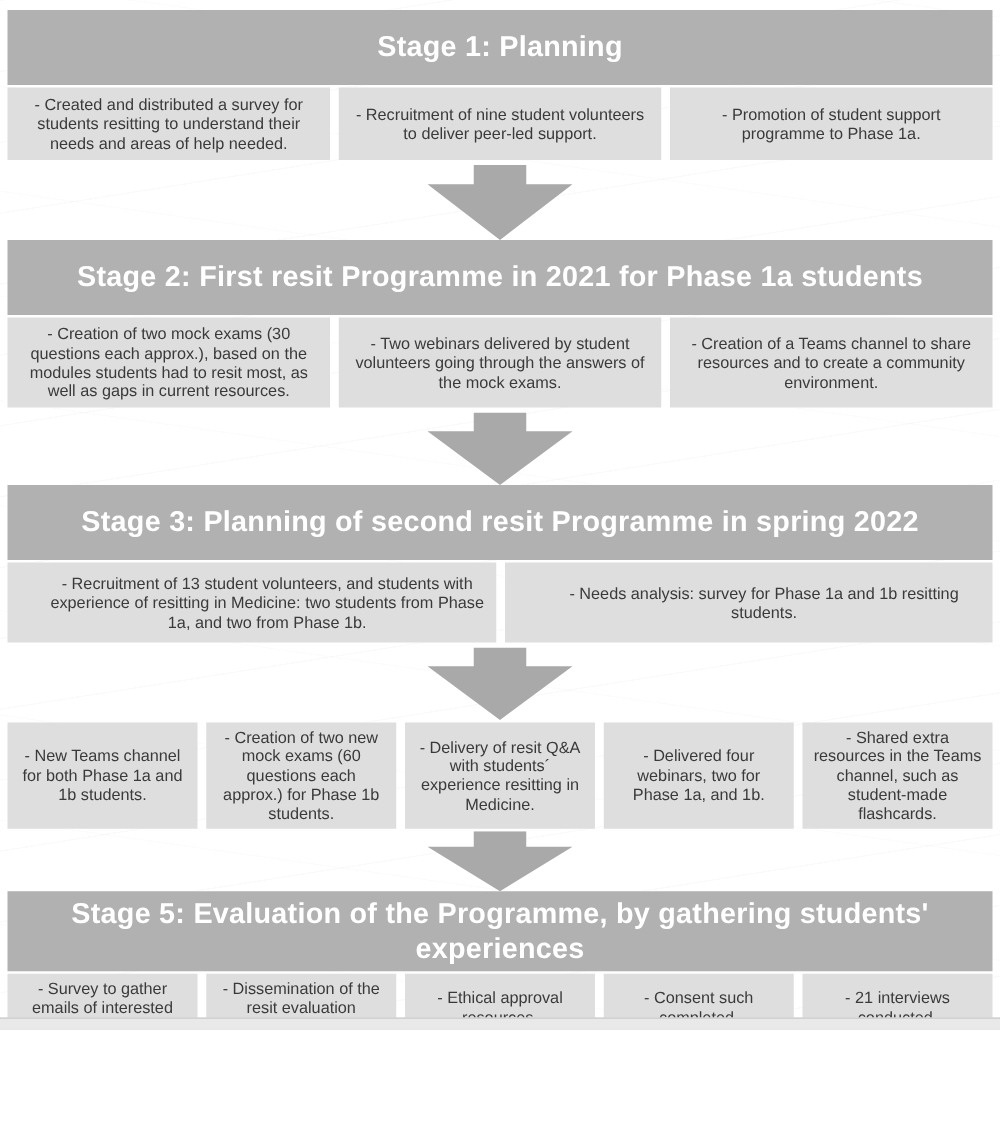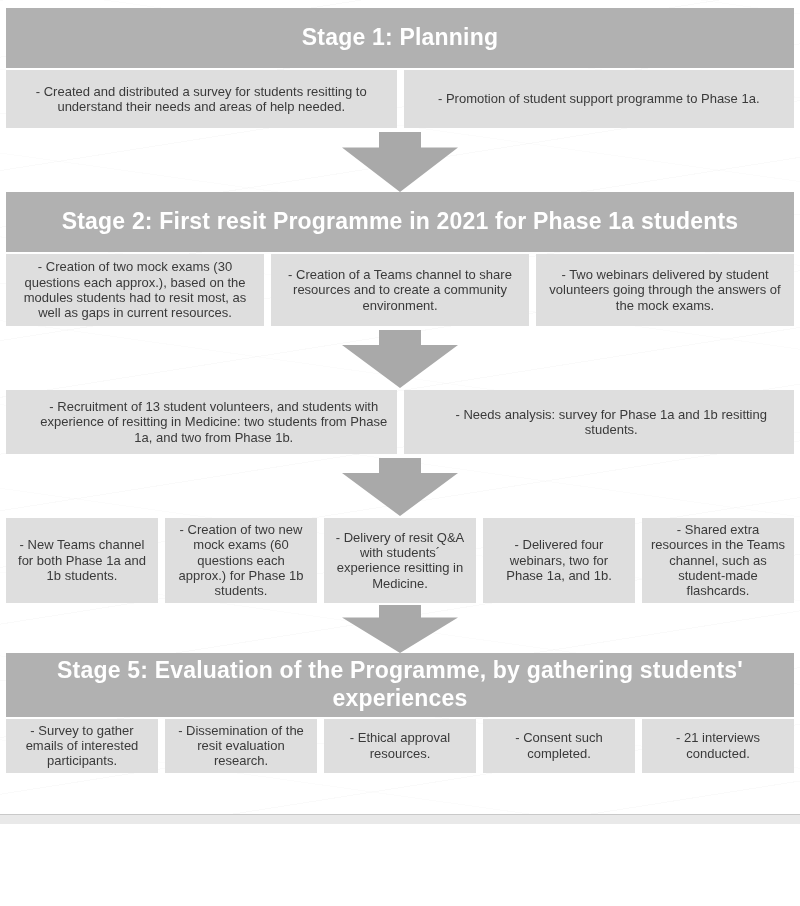--- a/index.html
+++ b/index.html
@@ -83,46 +83,48 @@
 </style>
 </head>
 <body>
 
 <div class="page">
 
   <div class="stage">
     <div class="stage-header h1line">Stage 1: Planning</div>
     <div class="stage-body">
       <div class="stage-item b1">- Created and distributed a survey for students resitting to understand their needs and areas of help needed.</div>
+      <div class="stage-item b1">- Recruitment of nine student volunteers to deliver peer-led support.</div>
       <div class="stage-item b1">- Promotion of student support programme to Phase 1a.</div>
     </div>
   </div>
 
   <div class="arrow-gap g1">
     <svg width="116" height="60" viewBox="0 0 116 62" preserveAspectRatio="none">
       <polygon points="37,0 79,0 79,16 116,16 58,62 0,16 37,16" fill="#a9a9a9"></polygon>
     </svg>
   </div>
 
   <div class="stage">
     <div class="stage-header h1line">Stage 2: First resit Programme in 2021 for Phase 1a students</div>
     <div class="stage-body">
       <div class="stage-item b2">- Creation of two mock exams (30 questions each approx.), based on the modules students had to resit most, as well as gaps in current resources.</div>
+      <div class="stage-item b2">- Two webinars delivered by student volunteers going through the answers of the mock exams.</div>
       <div class="stage-item b2">- Creation of a Teams channel to share resources and to create a community environment.</div>
-      <div class="stage-item b2">- Two webinars delivered by student volunteers going through the answers of the mock exams.</div>
     </div>
   </div>
 
   <div class="arrow-gap g2">
     <svg width="116" height="58" viewBox="0 0 116 62" preserveAspectRatio="none">
       <polygon points="37,0 79,0 79,16 116,16 58,62 0,16 37,16" fill="#a9a9a9"></polygon>
     </svg>
   </div>
 
   <div class="stage">
+    <div class="stage-header h1line">Stage 3: Planning of second resit Programme in spring 2022</div>
     <div class="stage-body">
       <div class="stage-item b3">- Recruitment of 13 student volunteers, and students with experience of resitting in Medicine: two students from Phase 1a, and two from Phase 1b.</div>
       <div class="stage-item b3">- Needs analysis: survey for Phase 1a and 1b resitting students.</div>
     </div>
   </div>
 
   <div class="arrow-gap g3">
     <svg width="116" height="58" viewBox="0 0 116 62" preserveAspectRatio="none">
       <polygon points="37,0 79,0 79,16 116,16 58,62 0,16 37,16" fill="#a9a9a9"></polygon>
     </svg>

